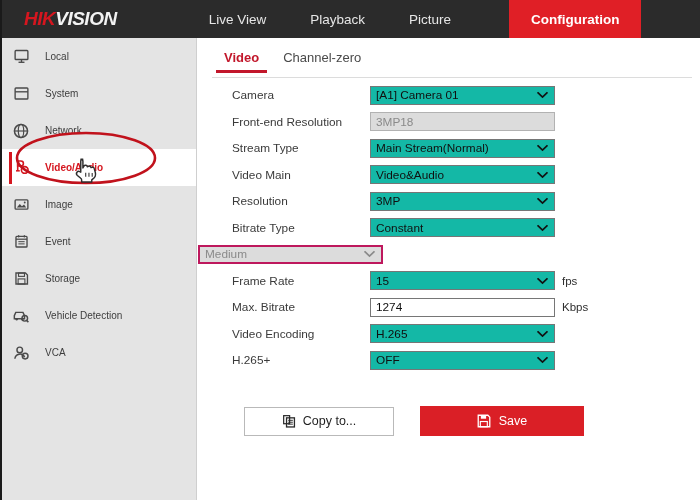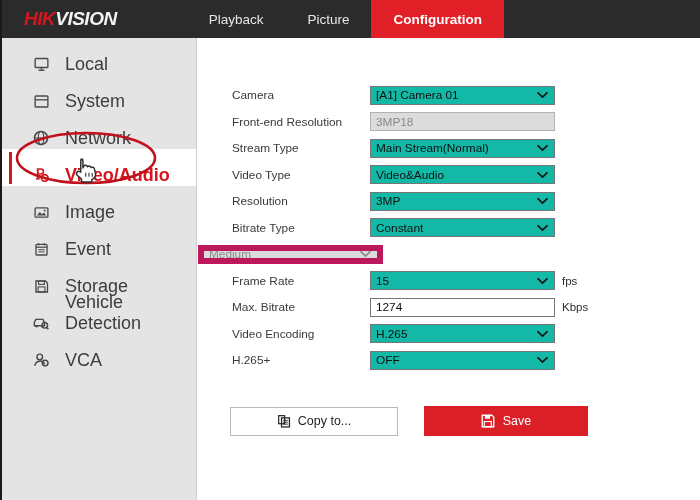--- a/index.html
+++ b/index.html
@@ -43,35 +43,36 @@
     padding: 0 22px;
     color: #e6e6e6;
     font-size: 13.5px;
     white-space: nowrap;
     cursor: pointer;
   }
   .navtab.active {
     background: #e01f26;
     color: #ffffff;
     font-weight: bold;
+    margin-left: 36px;
   }
 
   
   .sidebar {
     position: absolute; left: 0; top: 38px;
     width: 195px; height: 462px;
     background: #e4e4e4;
     border-right: 1px solid #cfcfcf;
   }
   .side-item {
     position: relative;
-    display: flex; align-items: flex-end;
+    display: flex; align-items: center;
     height: 37px;
-    padding-left: 28px;
-    font-size: 18px;
+    padding-left: 8px;
+    font-size: 10px;
     color: #3d3d3d;
     cursor: pointer;
   }
   .side-item .sicon {
     width: 22px; height: 22px;
     display: flex; align-items: center; justify-content: center;
     margin-right: 13px;
     flex: 0 0 auto;
   }
   .side-item .sicon svg { display: block; }
@@ -148,21 +149,21 @@
     cursor: pointer;
     white-space: nowrap; overflow: hidden;
   }
   .sel .chev {
     position: absolute; right: 6px; top: 50%;
     transform: translateY(-50%);
     width: 11px; height: 7px;
   }
   .sel.disabled {
     background: #dcdcdc;
-    border: 6px solid #be185d;
+    border: 2px solid #be185d;
     color: #8a8a8a;
     cursor: default;
   }
   .txt {
     width: 185px; height: 19px;
     background: #ffffff;
     border: 1px solid #767676;
     display: flex; align-items: center;
     padding-left: 5px;
     font-size: 11.8px;
@@ -179,22 +180,22 @@
     font-size: 11.5px;
     color: #2f2f2f;
   }
 
   
   .btnrow {
     position: absolute; left: 0; top: 368px;
     display: flex; align-items: center;
   }
   .btn-copy {
-    margin-left: 32px;
-    width: 168px; height: 29px;
+    margin-left: 46px;
+    width: 150px; height: 29px;
     background: #ffffff;
     border: 1px solid #b9b9b9;
     display: flex; align-items: center; justify-content: center;
     gap: 7px;
     font-size: 12.5px; color: #1e1e1e;
     cursor: pointer;
   }
   .btn-save {
     margin-left: 26px;
     width: 164px; height: 30px;
@@ -217,20 +218,21 @@
 <body>
 
 <div id="app">
 
   <div class="topbar">
     <div class="logo">
       <span class="hik">HIK</span>
         <span class="vision">VISION</span>
     </div>
     <div class="navtabs">
+      <div class="navtab">Live View</div>
       <div class="navtab">Playback</div>
       <div class="navtab">Picture</div>
       <div class="navtab active">Configuration</div>
     </div>
   </div>
 
   <div class="sidebar">
 
     <div class="side-item">
       <span class="sicon">
@@ -334,20 +336,24 @@
             <circle cx="14.6" cy="13.4" r="3.2" fill="none" stroke="#4a4a4a" stroke-width="1.6"></circle>
           </svg>
       </span>
       <span>VCA</span>
     </div>
 
   </div>
 
   <div class="main">
 
+    <div class="tabstrip">
+      <div class="ftab active">Video</div>
+      <div class="ftab">Channel-zero</div>
+    </div>
 
     <div class="form">
 
       <div class="frow">
         <div class="flabel">Camera</div>
         <div class="fctrl">
           <div class="sel">
             <span>[A1] Camera 01</span>
             <svg class="chev" viewBox="0 0 12 8">
                 <path d="M1 1.6 L6 6.4 L11 1.6" fill="none" stroke="#111" stroke-width="1.9" stroke-linecap="square"></path>
@@ -371,21 +377,21 @@
           <div class="sel">
             <span>Main Stream(Normal)</span>
             <svg class="chev" viewBox="0 0 12 8">
                 <path d="M1 1.6 L6 6.4 L11 1.6" fill="none" stroke="#111" stroke-width="1.9" stroke-linecap="square"></path>
               </svg>
           </div>
         </div>
       </div>
 
       <div class="frow">
-        <div class="flabel">Video Type</div>
+        <div class="flabel">Video Main</div>
         <div class="fctrl">
           <div class="sel">
             <span>Video&amp;Audio</span>
             <svg class="chev" viewBox="0 0 12 8">
                 <path d="M1 1.6 L6 6.4 L11 1.6" fill="none" stroke="#111" stroke-width="1.9" stroke-linecap="square"></path>
               </svg>
           </div>
         </div>
       </div>
 

